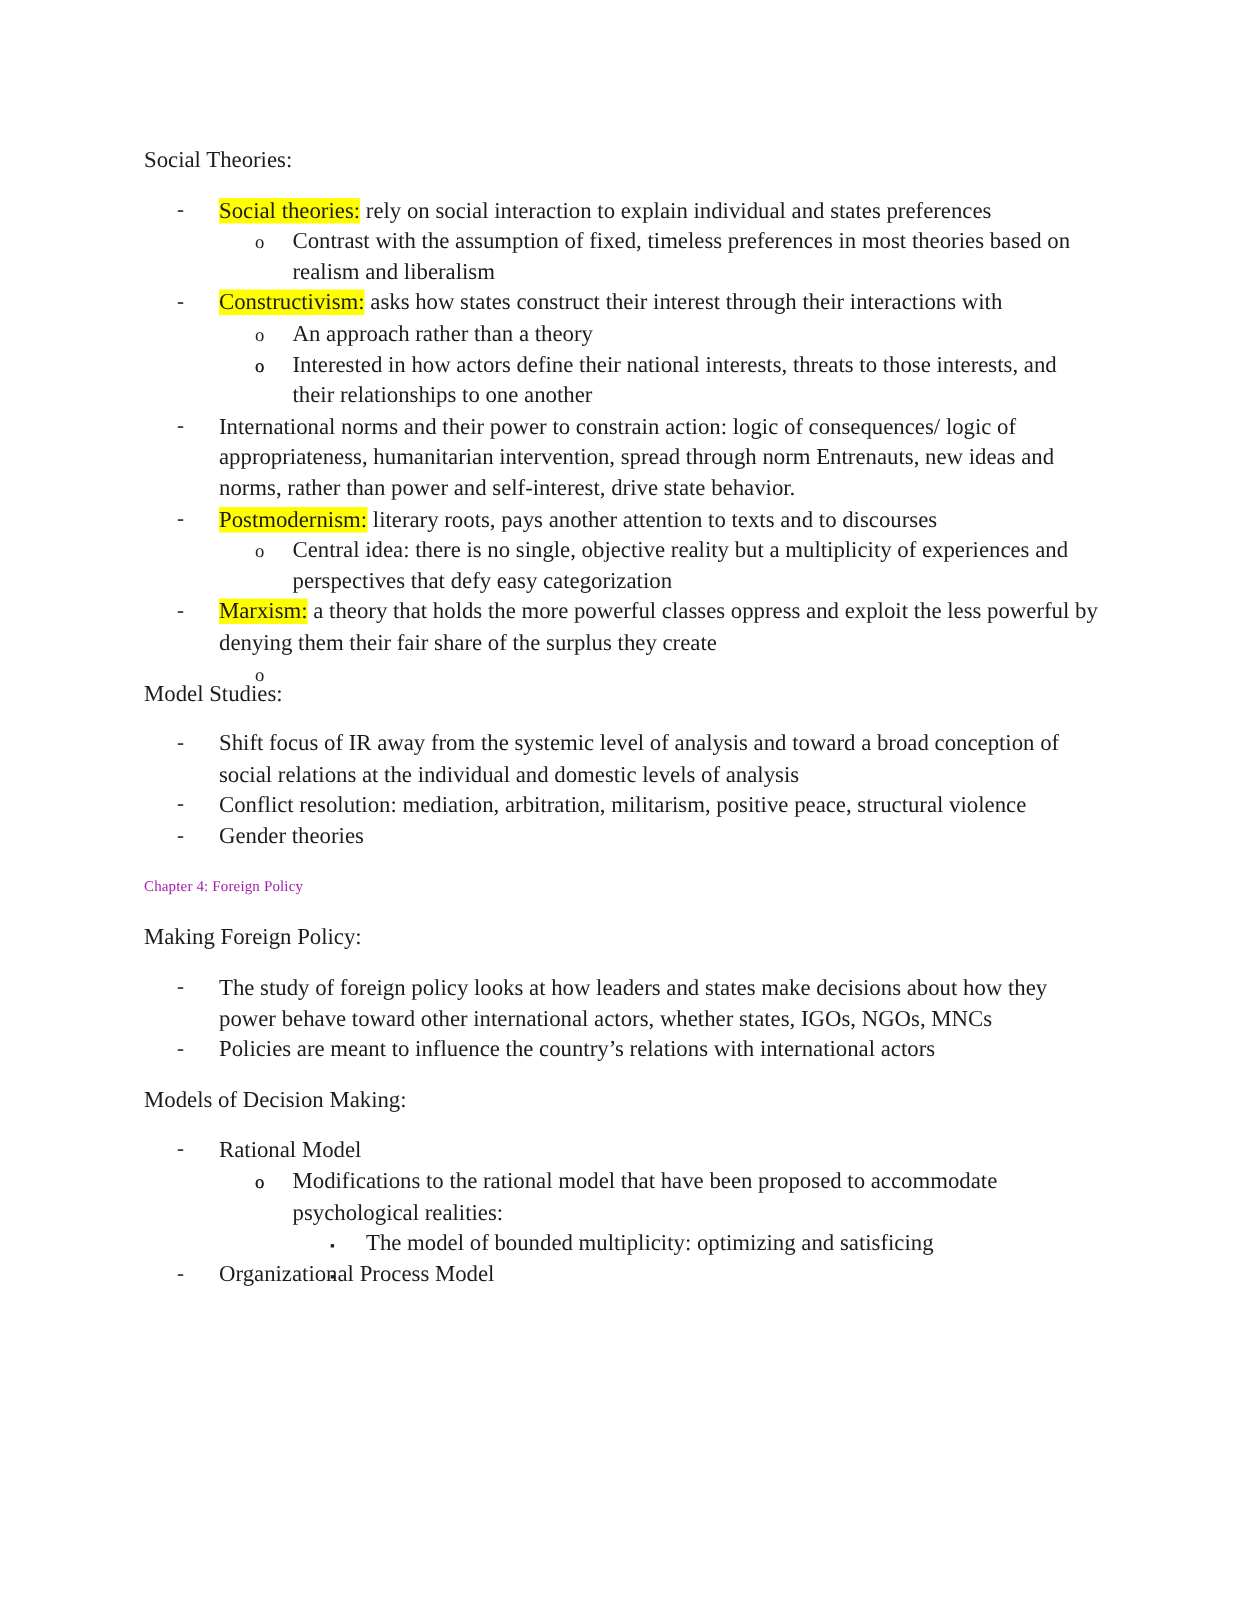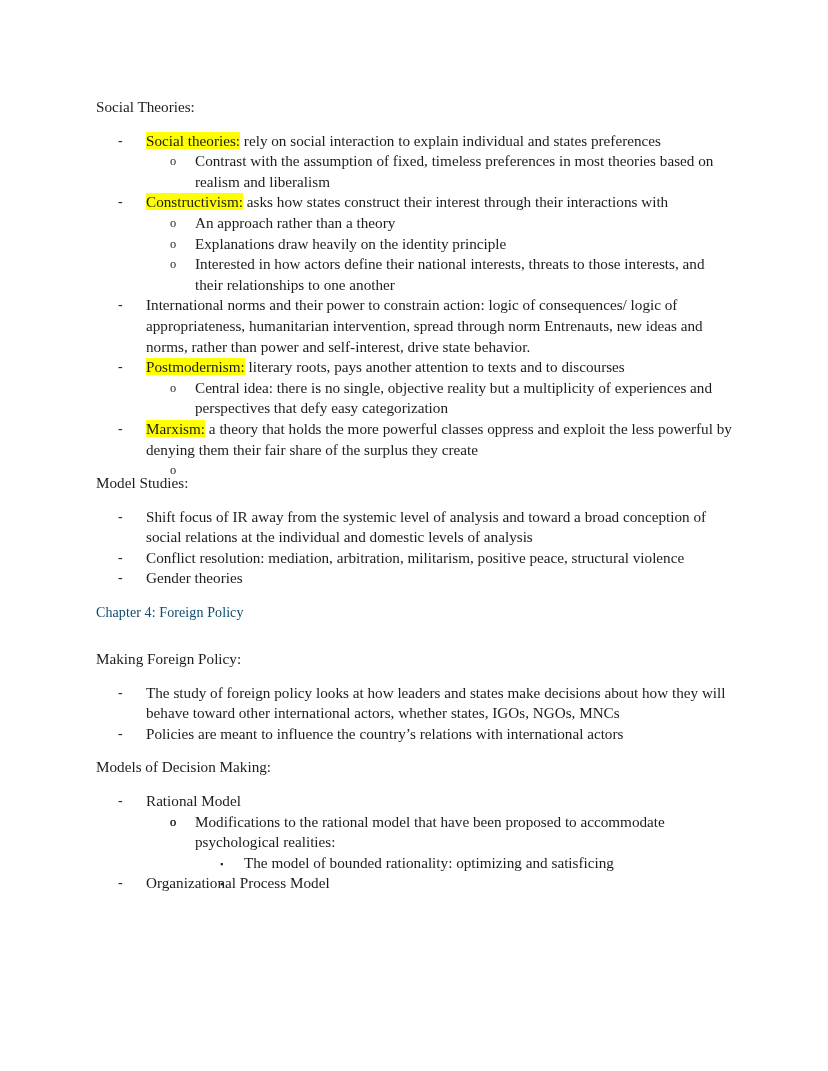--- a/index.html
+++ b/index.html
@@ -31,24 +31,24 @@
   }
 
   
   .para {
     font-size: 15.2px;
     line-height: 20.6px;
     margin: 0 0 13px 0;
     text-align: left;
   }
   .chapter-heading {
-    font-size: 14px;
+    font-size: 10px;
     line-height: 21px;
-    margin: 0 0 26px 0;
-    color: #0c4a6e;
+    margin: 0 0 13px 0;
+    color: #a21caf;
     letter-spacing: 0.1px;
   }
 
   
   ul.lvl1, ul.lvl2, ul.lvl3 {
     list-style: none;
     margin: 0;
     padding: 0;
   }
   ul.lvl1 { margin: 0 0 13px 0; }
@@ -139,21 +139,20 @@
         <span class="txt"><span class="hl">Constructivism:</span><span> asks how states construct their interest through their interactions with</span></span>
       </li>
 
       <ul class="lvl2">
         <li class="item">
           <span class="marker">o</span>
           <span class="txt">An approach rather than a theory</span>
         </li>
         <li class="item">
           <span class="marker">o</span>
-          <span class="txt">Explanations draw heavily on the identity principle</span>
         </li>
         <li class="item">
           <span class="marker">o</span>
           <span class="txt">Interested in how actors define their national interests, threats to those interests, and their relationships to one another</span>
         </li>
       </ul>
 
       <li class="item">
         <span class="marker">-</span>
         <span class="txt">International norms and their power to constrain action: logic of consequences/ logic of appropriateness, humanitarian intervention, spread through norm Entrenauts, new ideas and norms, rather than power and self-interest, drive state behavior.</span>
@@ -201,21 +200,21 @@
       </li>
     </ul>
 
     <p class="chapter-heading">Chapter 4: Foreign Policy</p>
 
     <p class="para">Making Foreign Policy:</p>
 
     <ul class="lvl1">
       <li class="item">
         <span class="marker">-</span>
-        <span class="txt">The study of foreign policy looks at how leaders and states make decisions about how they will behave toward other international actors, whether states, IGOs, NGOs, MNCs</span>
+        <span class="txt">The study of foreign policy looks at how leaders and states make decisions about how they power behave toward other international actors, whether states, IGOs, NGOs, MNCs</span>
       </li>
       <li class="item">
         <span class="marker">-</span>
         <span class="txt">Policies are meant to influence the country’s relations with international actors</span>
       </li>
     </ul>
 
     <p class="para">Models of Decision Making:</p>
 
     <ul class="lvl1">
@@ -229,21 +228,21 @@
           <span class="marker">o</span>
         </li>
         <li class="item">
           <span class="marker">o</span>
           <span class="txt">Modifications to the rational model that have been proposed to accommodate psychological realities:</span>
         </li>
 
         <ul class="lvl3">
           <li class="item">
             <span class="marker">▪</span>
-            <span class="txt">The model of bounded rationality: optimizing and satisficing</span>
+            <span class="txt">The model of bounded multiplicity: optimizing and satisficing</span>
           </li>
           <li class="item">
             <span class="marker">▪</span>
           </li>
         </ul>
       </ul>
 
       <li class="item">
         <span class="marker">-</span>
         <span class="txt">Organizational Process Model</span>

